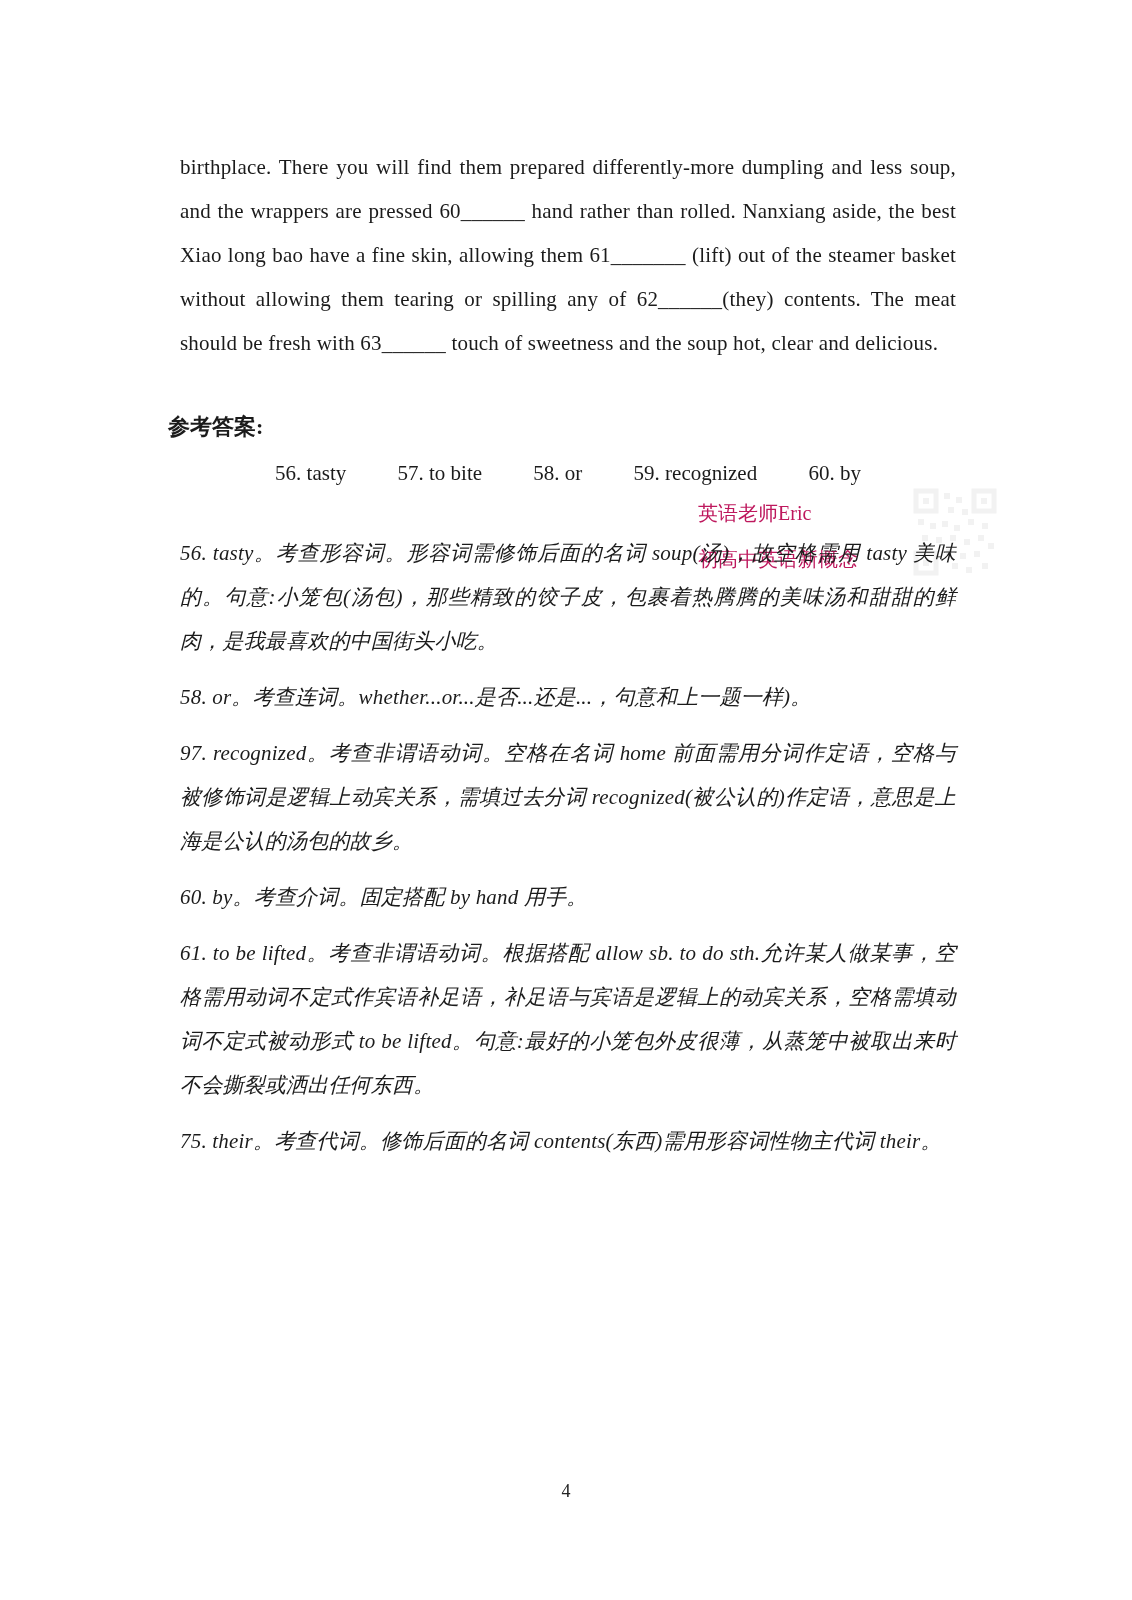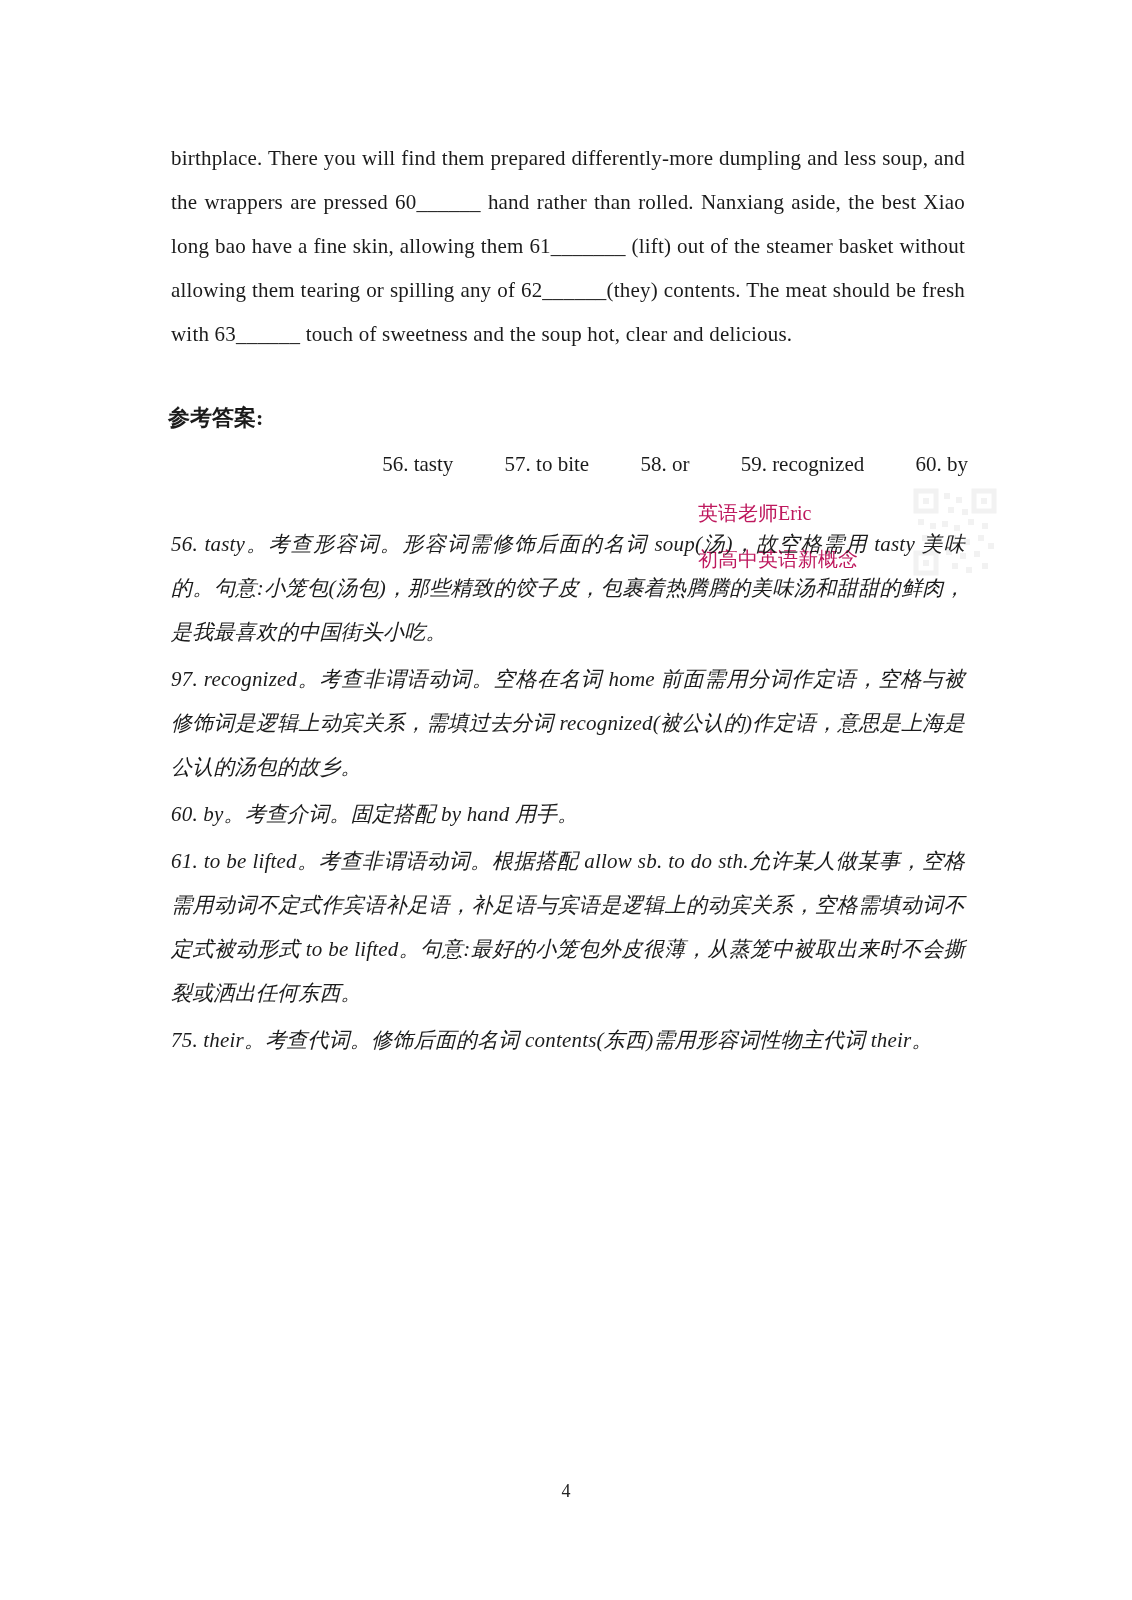--- a/index.html
+++ b/index.html
@@ -12,39 +12,39 @@
     color: #1b1b1b;
     overflow: hidden;
   }
   .content {
     position: absolute;
     left: 168px;
     top: 133px;
     width: 800px;
   }
   .para {
-    margin: 3px;
+    margin: 12px;
     font-size: 21px;
     line-height: 44px;
     text-align: justify;
     letter-spacing: 0.2px;
   }
   .para.indent { text-indent: 42px; }
   .answers-heading {
     margin: 40px 0 2px 0;
     font-size: 22px;
     line-height: 44px;
     font-weight: bold;
     text-align: left;
   }
   .answers-row {
     margin: 0;
     font-size: 21px;
     line-height: 44px;
-    text-align: right;
+    text-align: center;
   }
   .answer-item { margin-right: 46px; white-space: nowrap; }
   .answer-item:last-child { margin-right: 0; }
   .explanations { margin-top: 36px; font-style: italic; }
   .watermark {
     position: absolute;
     left: 698px;
     top: 490px;
     width: 300px;
     color: #be185d;
@@ -124,20 +124,21 @@
     <p class="answers-row">
       <span class="answer-item">56. tasty</span>
       <span class="answer-item">57. to bite</span>
       <span class="answer-item">58. or</span>
       <span class="answer-item">59. recognized</span>
       <span class="answer-item">60. by</span>
     </p>
 
     <div class="explanations">
       <p class="para">56. tasty。考查形容词。形容词需修饰后面的名词 soup(汤)，故空格需用 tasty 美味的。句意:小笼包(汤包)，那些精致的饺子皮，包裹着热腾腾的美味汤和甜甜的鲜肉，是我最喜欢的中国街头小吃。</p>
+      <p class="para">58. or。考查连词。whether...or...是否...还是...，句意和上一题一样)。</p>
       <p class="para">97. recognized。考查非谓语动词。空格在名词 home 前面需用分词作定语，空格与被修饰词是逻辑上动宾关系，需填过去分词 recognized(被公认的)作定语，意思是上海是公认的汤包的故乡。</p>
       <p class="para">60. by。考查介词。固定搭配 by hand 用手。</p>
       <p class="para">61. to be lifted。考查非谓语动词。根据搭配 allow sb. to do sth.允许某人做某事，空格需用动词不定式作宾语补足语，补足语与宾语是逻辑上的动宾关系，空格需填动词不定式被动形式 to be lifted。句意:最好的小笼包外皮很薄，从蒸笼中被取出来时不会撕裂或洒出任何东西。</p>
       <p class="para">75. their。考查代词。修饰后面的名词 contents(东西)需用形容词性物主代词 their。</p>
     </div>
 
   </div>
 
   <div class="page-number">4</div>
 

